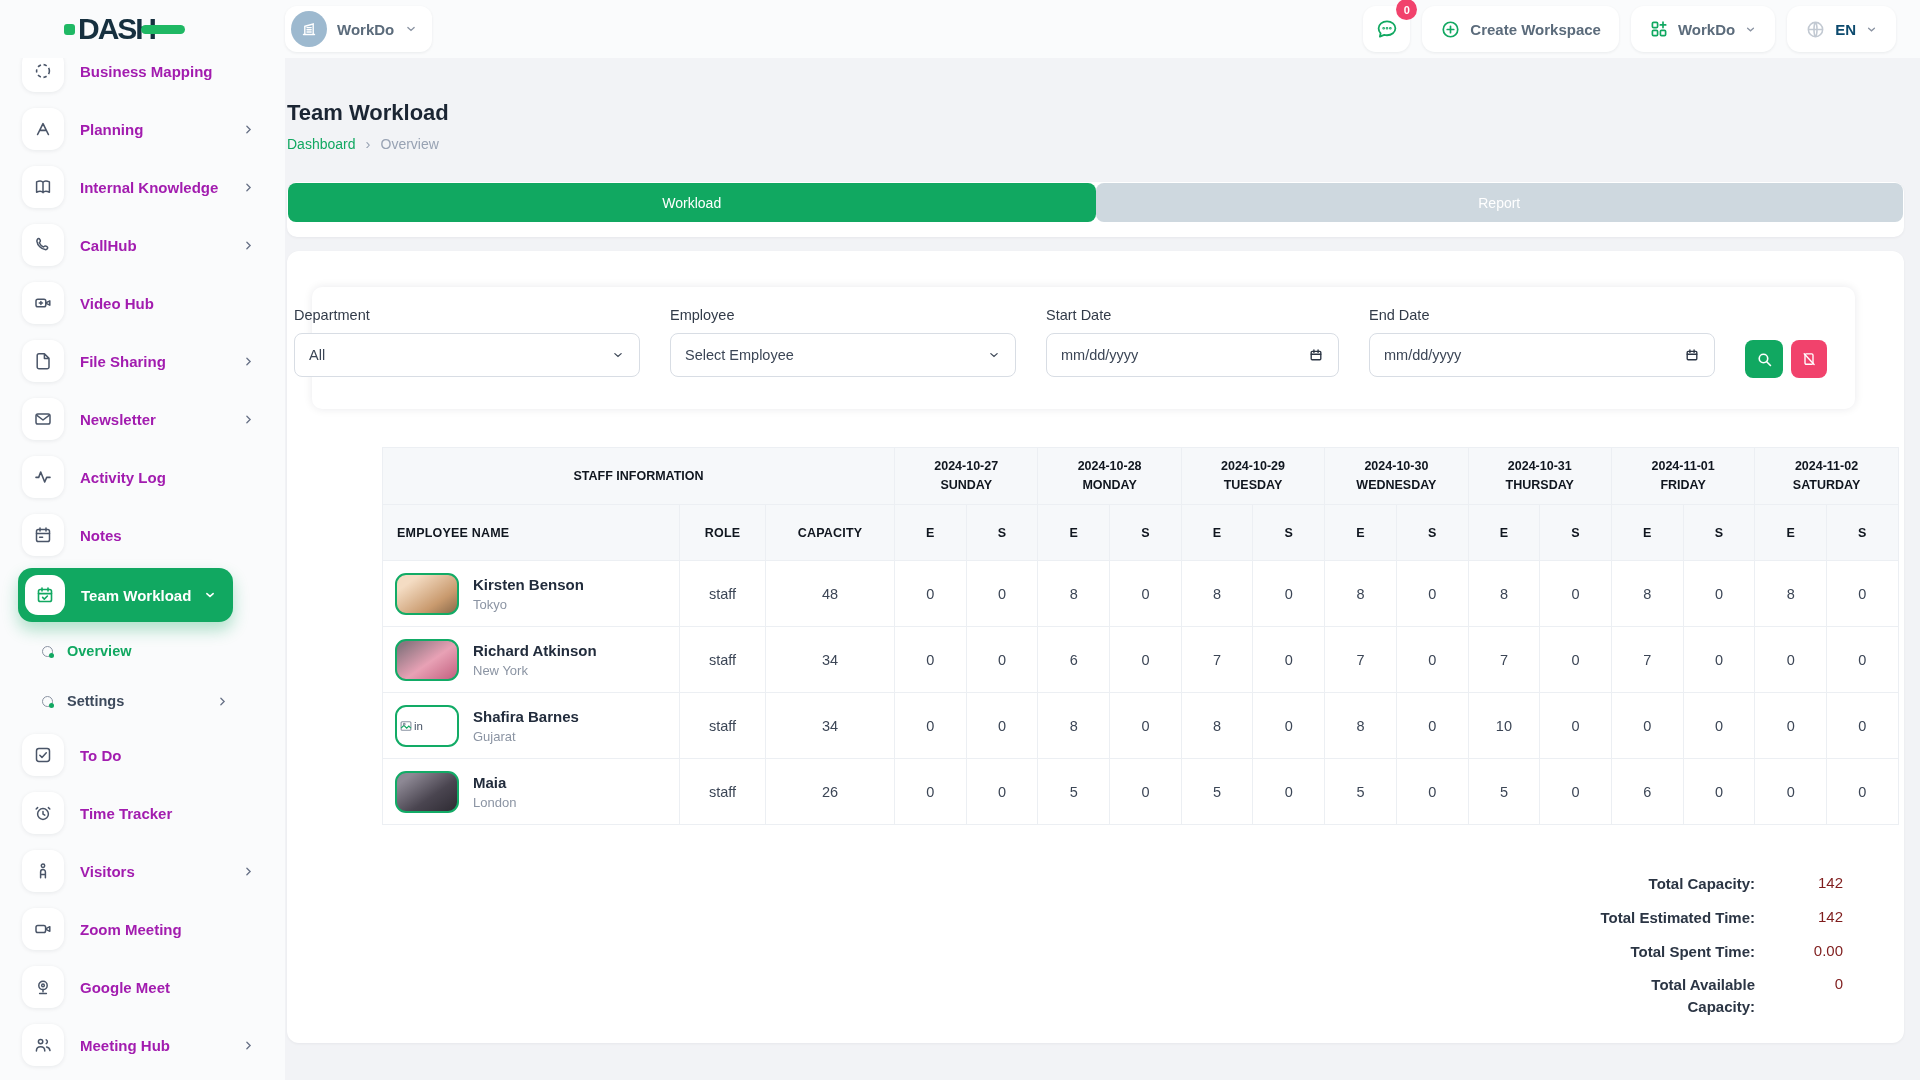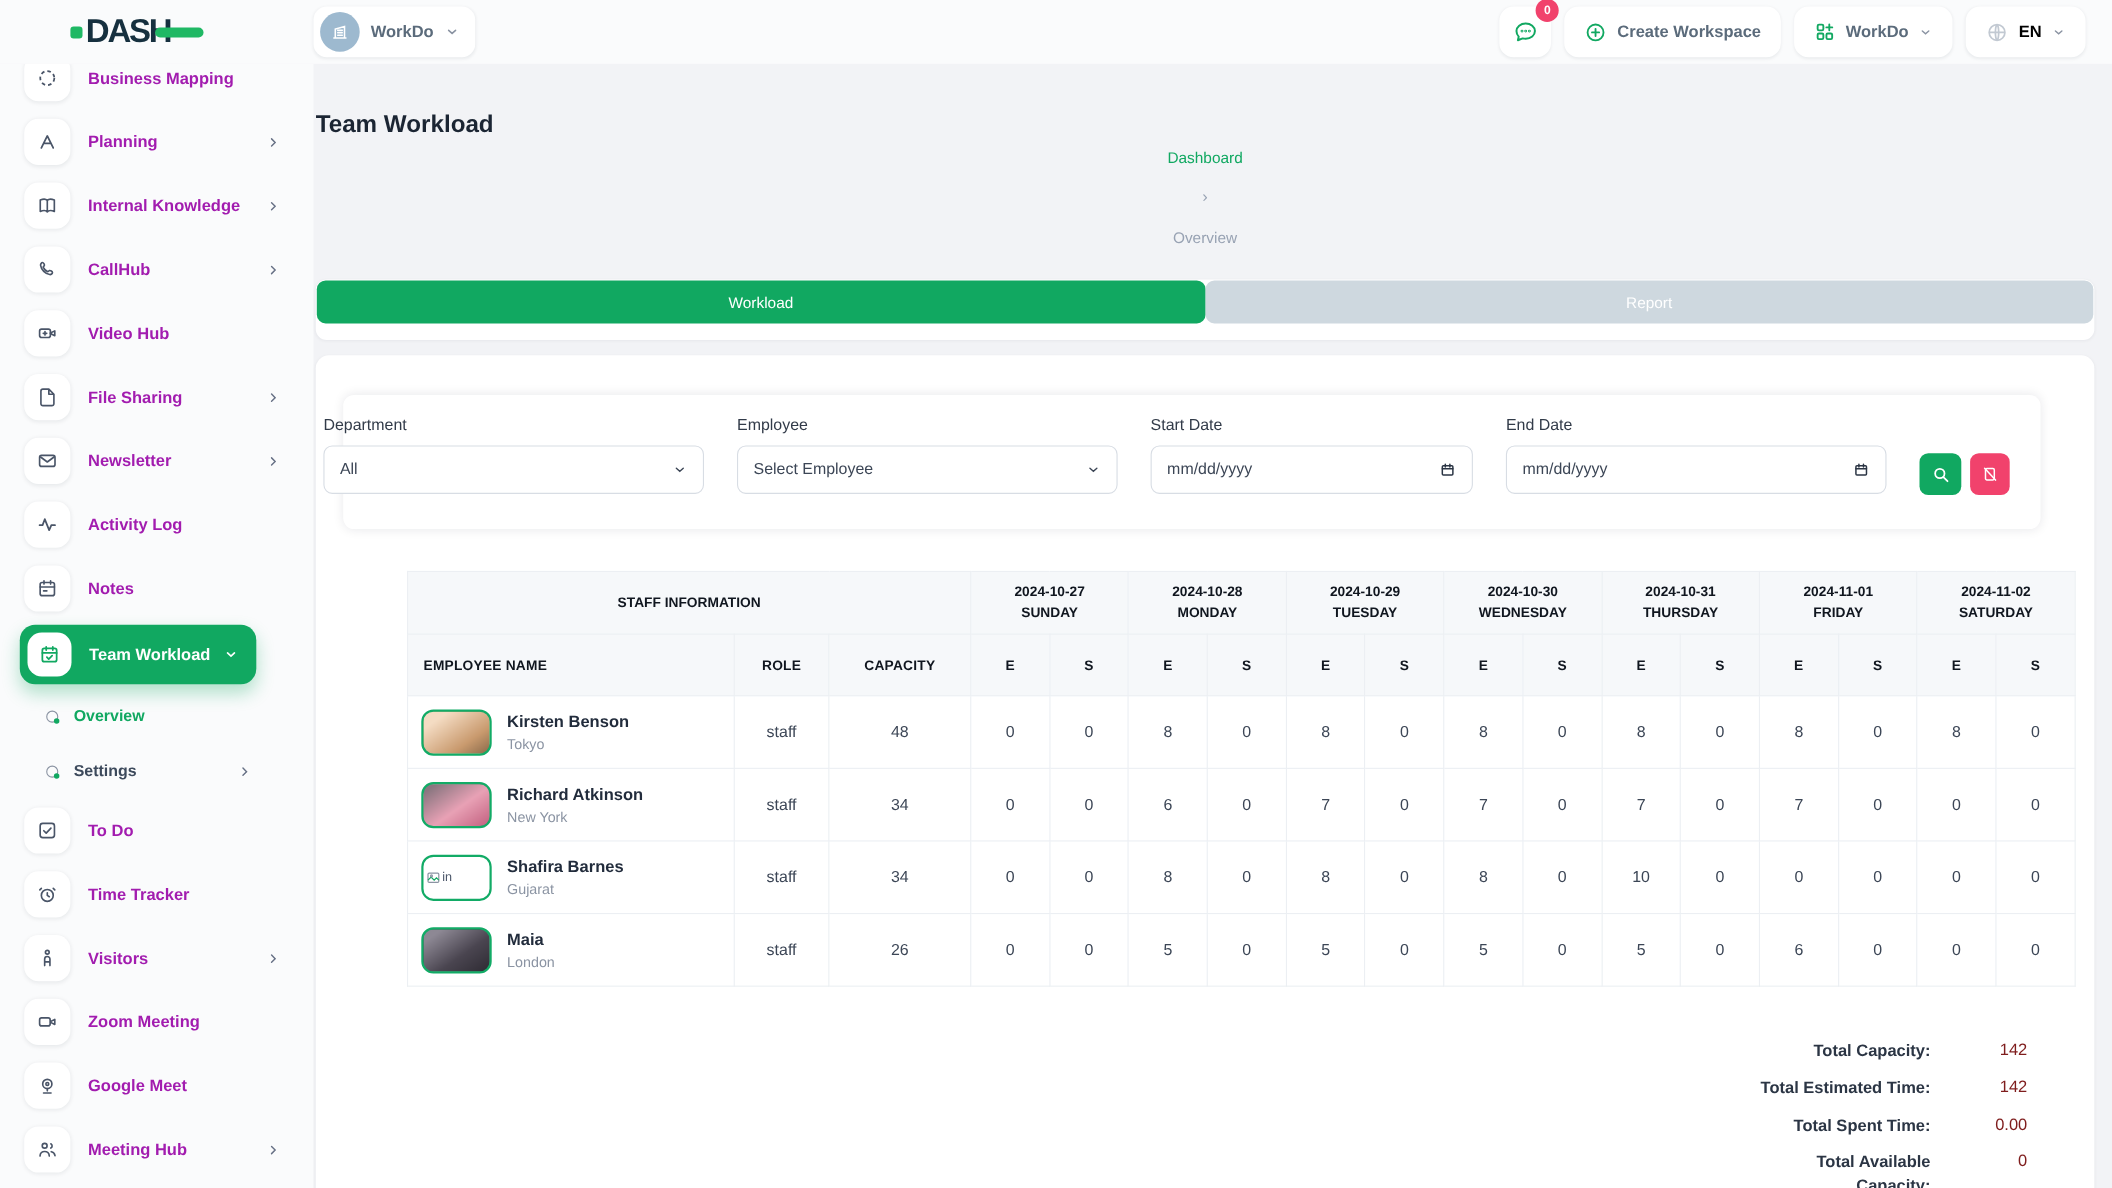--- a/index.html
+++ b/index.html
@@ -49,21 +49,21 @@
   .sub-item { display:flex; align-items:center; height:50px; padding:0 56px 0 42px; cursor:pointer; }
   .bullet { width:11px; height:11px; border-radius:50%; border:1.6px solid #8a93a2; position:relative; flex:none; }
   .bullet::after { content:""; position:absolute; right:-2px; bottom:-2px; width:5px; height:5px;
     border-radius:50%; background:#11a861; }
   .sub-label { margin-left:14px; font-size:14.5px; font-weight:600; color:#3d4a5c; flex:1; }
   .sub-item.active .sub-label { color:#11a861; }
 
   
   .main { position:absolute; top:58px; left:285px; right:0; bottom:0; padding:0 16px 0 2px; }
   .page-title { margin-top:42px; font-size:22px; font-weight:700; color:#1b2533; }
-  .breadcrumb { margin-top:9px; display:flex; align-items:center; gap:20px; font-size:14px;flex-direction:column; }
+  .breadcrumb { margin-top:9px; display:flex; align-items:center; gap:10px; font-size:14px; }
   .bc-link { color:#11a861; text-decoration:none; cursor:pointer; }
   .bc-sep { color:#98a2b3; font-size:15px; }
   .bc-cur { color:#98a2b3; }
 
   .tabs-card { margin-top:30px; background:#fff; border-radius:10px; padding:1px 1px 15px 1px;
     box-shadow:0 1px 3px rgba(16,24,40,.05); display:flex; flex-direction:column; }
   .tabs { display:flex; }
   .tab { flex:1; height:39px; display:flex; align-items:center; justify-content:center;
     font-size:14px; color:#fff; cursor:pointer; }
   .tab.workload { background:#11a861; border-radius:8px; }
@@ -80,21 +80,21 @@
     display:flex; align-items:center; padding:0 14px; font-size:14.5px; color:#3c4656; cursor:pointer;
     justify-content:space-between; gap:10px; }
   .w294 { width:346px; } .w293 { width:293px; }
   .filter-actions { display:flex; gap:8px; margin-top:33px; }
   .sq-btn { width:38px; height:38px; border:none; border-radius:8px; cursor:pointer;
     display:flex; align-items:center; justify-content:center; }
   .sq-btn.search { background:#11a861; }
   .sq-btn.reset { background:#f1426c; width:36px; }
 
   
-  .table-wrap { margin-top:38px; margin-left:27px;padding-left:31px; }
+  .table-wrap { margin-top:38px; margin-left:39px;padding-left:31px; }
   table { border-collapse:collapse; table-layout:fixed; width:1516px; }
   th,td { border:1px solid #eceff3; }
   thead th { background:#f6f8fa; color:#10161f; font-weight:700; }
   .thead-top th { height:57px; font-size:12.5px; }
   .thead-top .dhd { line-height:1.55; }
   .thead-sub th { height:56px; font-size:12.5px; letter-spacing:.2px; }
   .thead-sub th:first-child { text-align:left; padding-left:14px; }
   tbody td { height:66px; text-align:center; font-size:14.5px; color:#3c4656; background:#fff; }
   td.name-cell { text-align:left; padding-left:12px; }
   .emp-wrap { display:flex; align-items:center; gap:14px; }
@@ -165,21 +165,21 @@
       <span>WorkDo</span>
       <svg width="13" height="13" viewBox="0 0 20 20" fill="none" stroke="#8a93a2" stroke-width="2" stroke-linecap="round">
           <path d="M5.5 8l4.5 4 4.5-4"></path>
         </svg>
     </button>
     <button class="pill-btn">
       <svg width="21" height="21" viewBox="0 0 20 20" fill="none" stroke="#c2c9d2" stroke-width="1.5">
         <circle cx="10" cy="10" r="6.8"></circle>
           <path d="M3.2 10h13.6M10 3.2c1.9 1.9 1.9 11.7 0 13.6M10 3.2c-1.9 1.9-1.9 11.7 0 13.6"></path>
       </svg>
-      <span style="color:#000000;">EN</span>
+      <span style="color:#0c4a6e;">EN</span>
       <svg width="13" height="13" viewBox="0 0 20 20" fill="none" stroke="#8a93a2" stroke-width="2" stroke-linecap="round">
           <path d="M5.5 8l4.5 4 4.5-4"></path>
         </svg>
     </button>
   </div>
 </header>
 
 <aside class="sidebar">
   <nav class="nav">
     <div class="nav-item">

